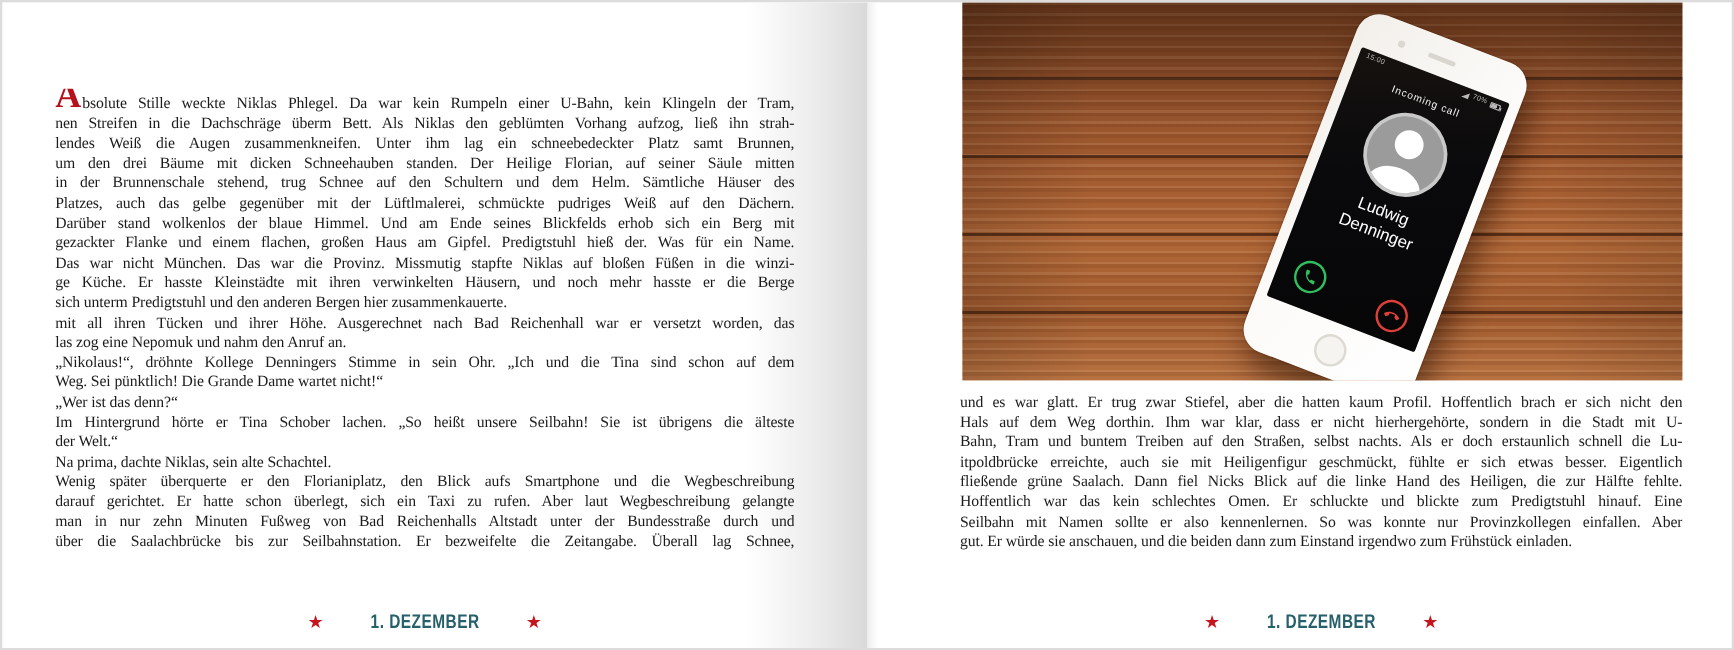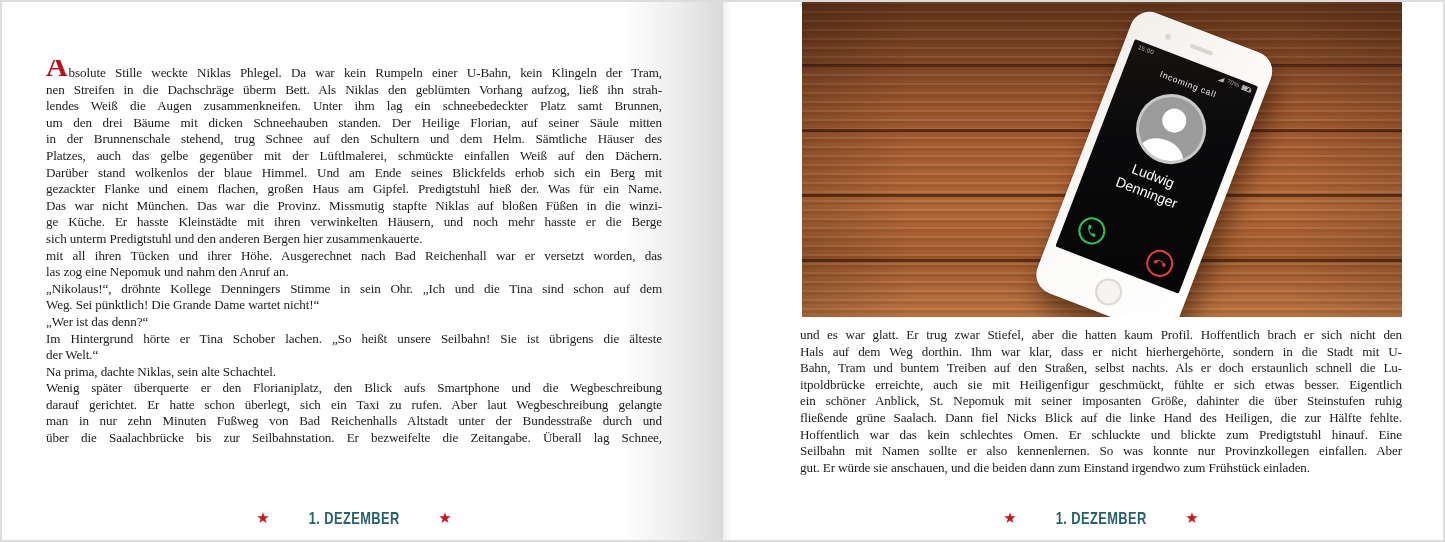--- a/index.html
+++ b/index.html
@@ -21,21 +21,21 @@
     width:721px; height:100%;
     background:linear-gradient(90deg,#ffffff 0%,#ffffff 86%,#ececec 94%,#d9d9d9 100%);
   }
   .page-right {
     position:relative;
     width:720px; height:100%;
     background:linear-gradient(90deg,#efefef 0%,#ffffff 1.2%,#ffffff 100%);
   }
 
   .textblock-left {
-    position:absolute; left:44px; top:58px; width:616px;
+    position:absolute; left:44px; top:72px; width:616px;
     overflow:hidden;
   }
   .textblock-right {
     position:absolute; left:77px; top:325px; width:602px;
     overflow:hidden;
   }
   .tline {
     font-size:13.1px; line-height:16.6px; color:#1b1b1b;
     white-space:nowrap;
     text-align:justify; text-align-last:justify;
@@ -159,21 +159,21 @@
 
 <div class="spread">
 
   <div class="page-left">
     <div class="textblock-left">
         <div class="tline"><span class="dropcap">A</span>bsolute Stille weckte Niklas Phlegel. Da war kein Rumpeln einer U-Bahn, kein Klingeln der Tram,</div>
         <div class="tline">nen Streifen in die Dachschräge überm Bett. Als Niklas den geblümten Vorhang aufzog, ließ ihn strah-</div>
         <div class="tline">lendes Weiß die Augen zusammenkneifen. Unter ihm lag ein schneebedeckter Platz samt Brunnen,</div>
         <div class="tline">um den drei Bäume mit dicken Schneehauben standen. Der Heilige Florian, auf seiner Säule mitten</div>
         <div class="tline">in der Brunnenschale stehend, trug Schnee auf den Schultern und dem Helm. Sämtliche Häuser des</div>
-        <div class="tline">Platzes, auch das gelbe gegenüber mit der Lüftlmalerei, schmückte einfallen Weiß auf den Dächern.</div>
+        <div class="tline">Platzes, auch das gelbe gegenüber mit der Lüftlmalerei, schmückte pudriges Weiß auf den Dächern.</div>
         <div class="tline">Darüber stand wolkenlos der blaue Himmel. Und am Ende seines Blickfelds erhob sich ein Berg mit</div>
         <div class="tline">gezackter Flanke und einem flachen, großen Haus am Gipfel. Predigtstuhl hieß der. Was für ein Name.</div>
         <div class="tline">Das war nicht München. Das war die Provinz. Missmutig stapfte Niklas auf bloßen Füßen in die winzi-</div>
         <div class="tline">ge Küche. Er hasste Kleinstädte mit ihren verwinkelten Häusern, und noch mehr hasste er die Berge</div>
         <div class="tline endline">sich unterm Predigtstuhl und den anderen Bergen hier zusammenkauerte.</div>
         <div class="tline">mit all ihren Tücken und ihrer Höhe. Ausgerechnet nach Bad Reichenhall war er versetzt worden, das</div>
         <div class="tline endline">las zog eine Nepomuk und nahm den Anruf an.</div>
         <div class="tline">„Nikolaus!“, dröhnte Kollege Denningers Stimme in sein Ohr. „Ich und die Tina sind schon auf dem</div>
         <div class="tline endline">Weg. Sei pünktlich! Die Grande Dame wartet nicht!“</div>
         <div class="tline endline">„Wer ist das denn?“</div>
@@ -234,21 +234,20 @@
 
         <div class="home-button"></div>
       </div>
     </div>
 
     <div class="textblock-right">
         <div class="tline">und es war glatt. Er trug zwar Stiefel, aber die hatten kaum Profil. Hoffentlich brach er sich nicht den</div>
         <div class="tline">Hals auf dem Weg dorthin. Ihm war klar, dass er nicht hierhergehörte, sondern in die Stadt mit U-</div>
         <div class="tline">Bahn, Tram und buntem Treiben auf den Straßen, selbst nachts. Als er doch erstaunlich schnell die Lu-</div>
         <div class="tline">itpoldbrücke erreichte, auch sie mit Heiligenfigur geschmückt, fühlte er sich etwas besser. Eigentlich</div>
-        <div class="tline">ein schöner Anblick, St. Nepomuk mit seiner imposanten Größe, dahinter die über Steinstufen ruhig</div>
         <div class="tline">fließende grüne Saalach. Dann fiel Nicks Blick auf die linke Hand des Heiligen, die zur Hälfte fehlte.</div>
         <div class="tline">Hoffentlich war das kein schlechtes Omen. Er schluckte und blickte zum Predigtstuhl hinauf. Eine</div>
         <div class="tline">Seilbahn mit Namen sollte er also kennenlernen. So was konnte nur Provinzkollegen einfallen. Aber</div>
         <div class="tline endline">gut. Er würde sie anschauen, und die beiden dann zum Einstand irgendwo zum Frühstück einladen.</div>
       </div>
 
     <div class="pagefoot fr">
       <span class="foot-star">★</span>
       <span class="foot-label">1. DEZEMBER</span>
       <span class="foot-star">★</span>

